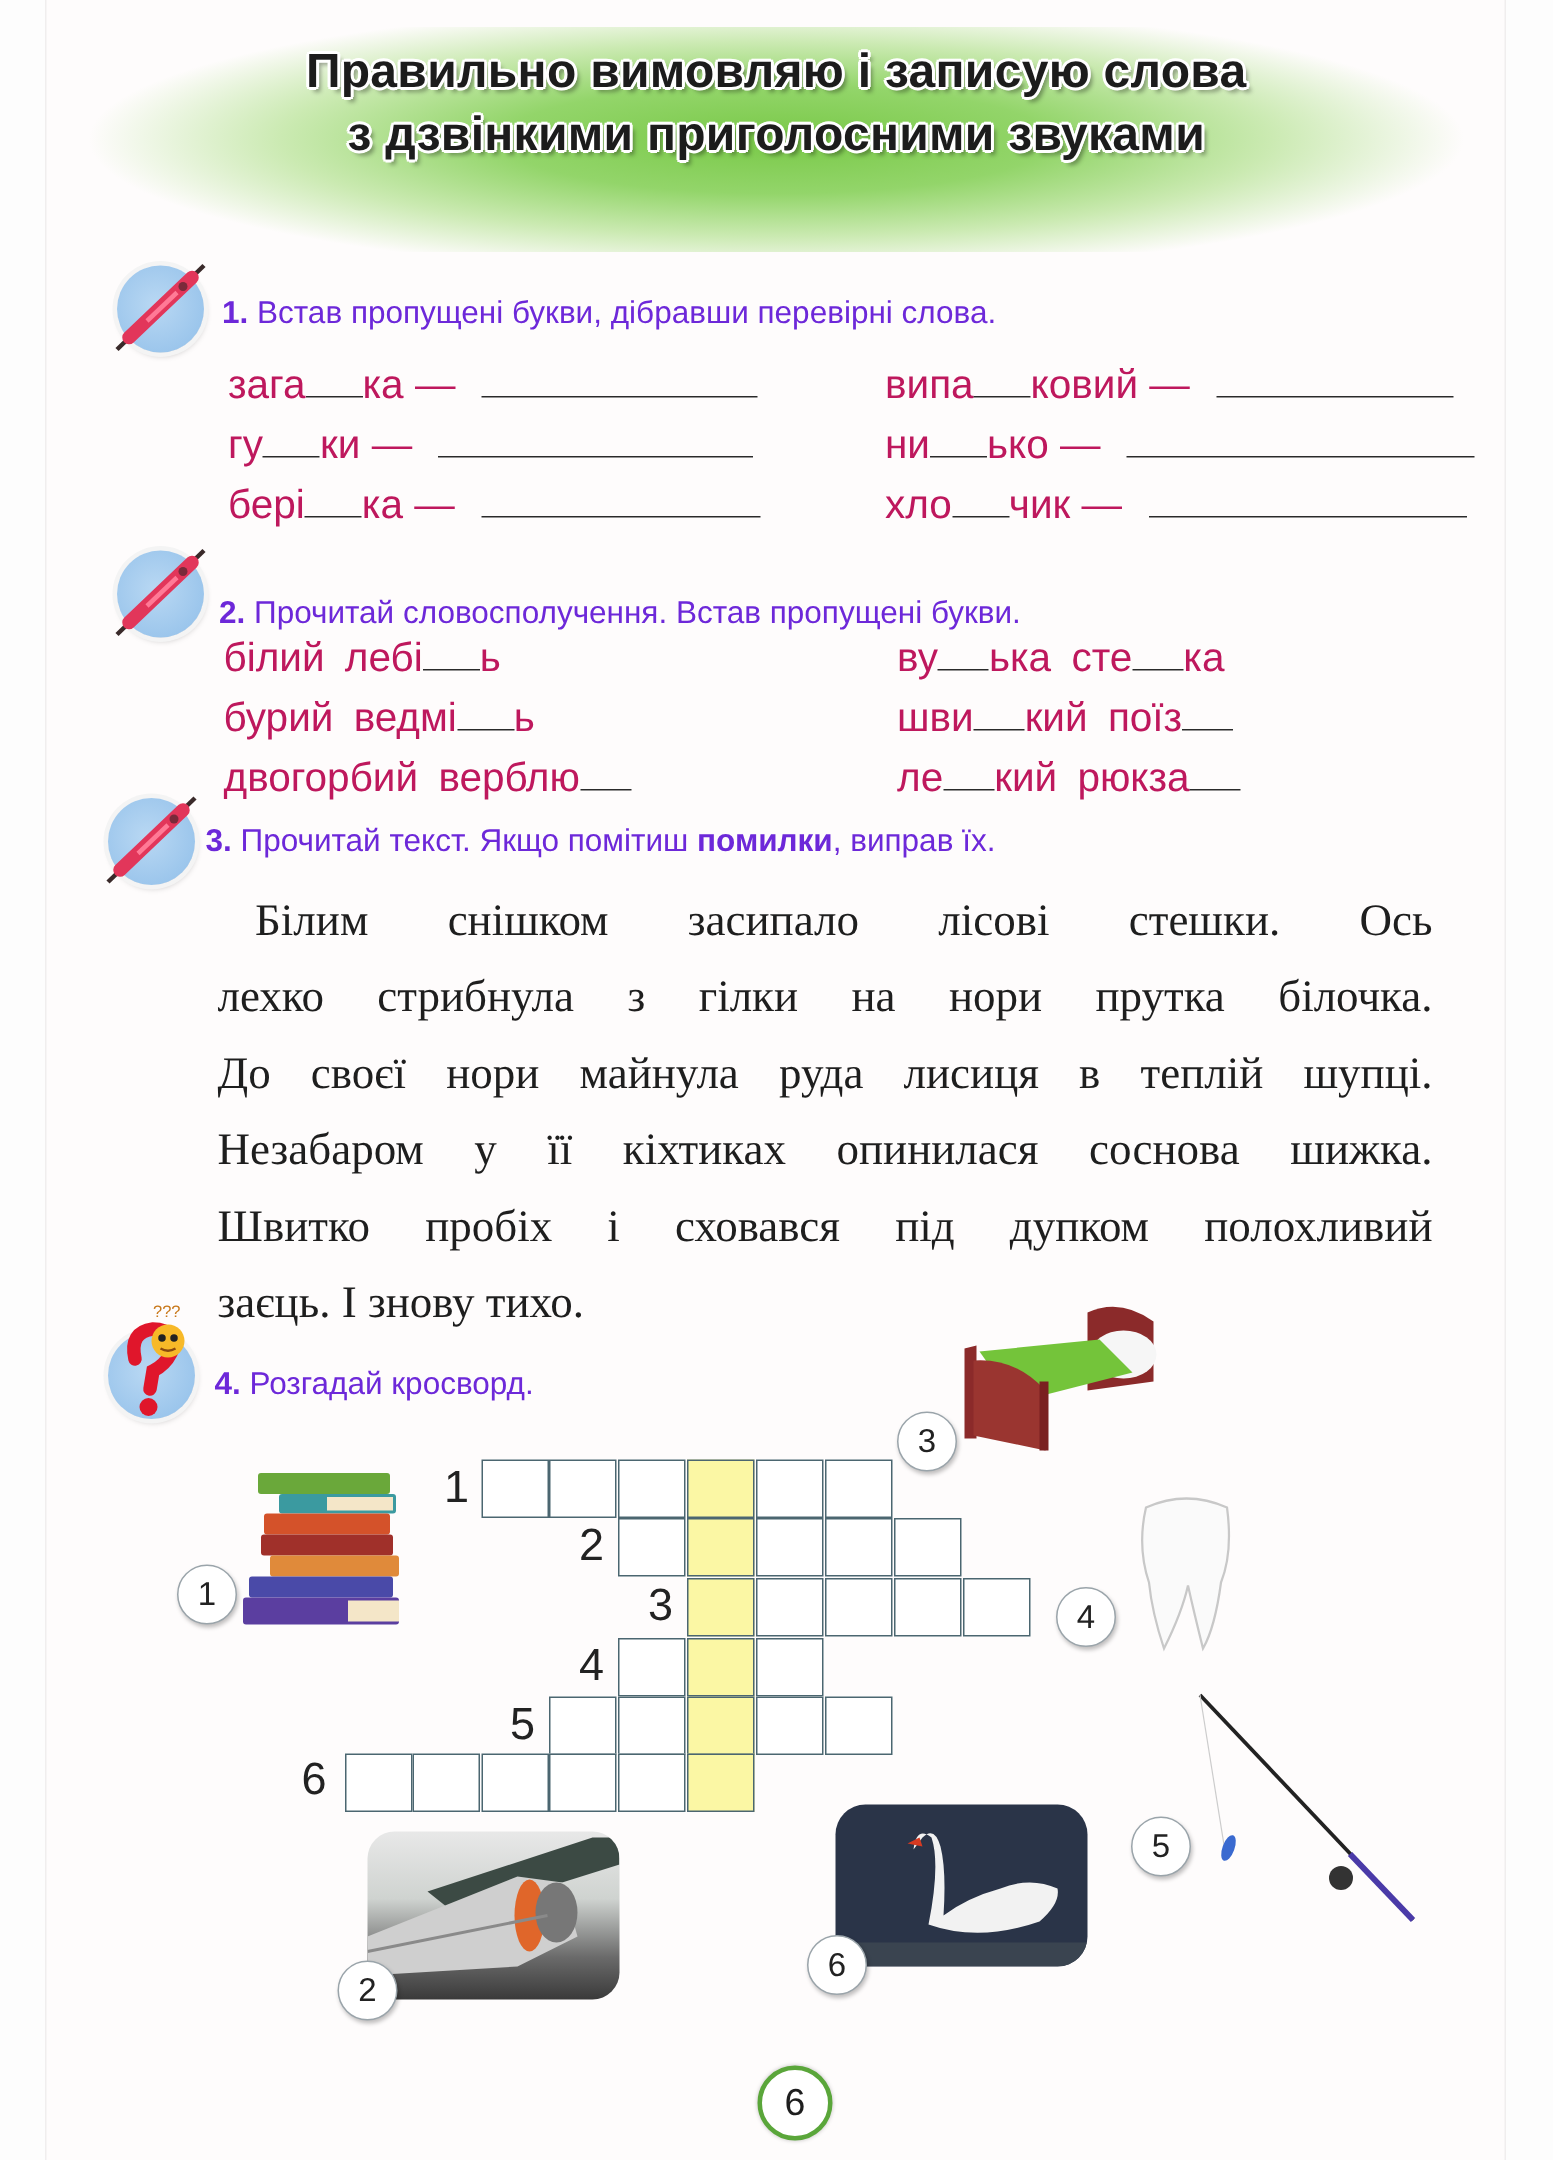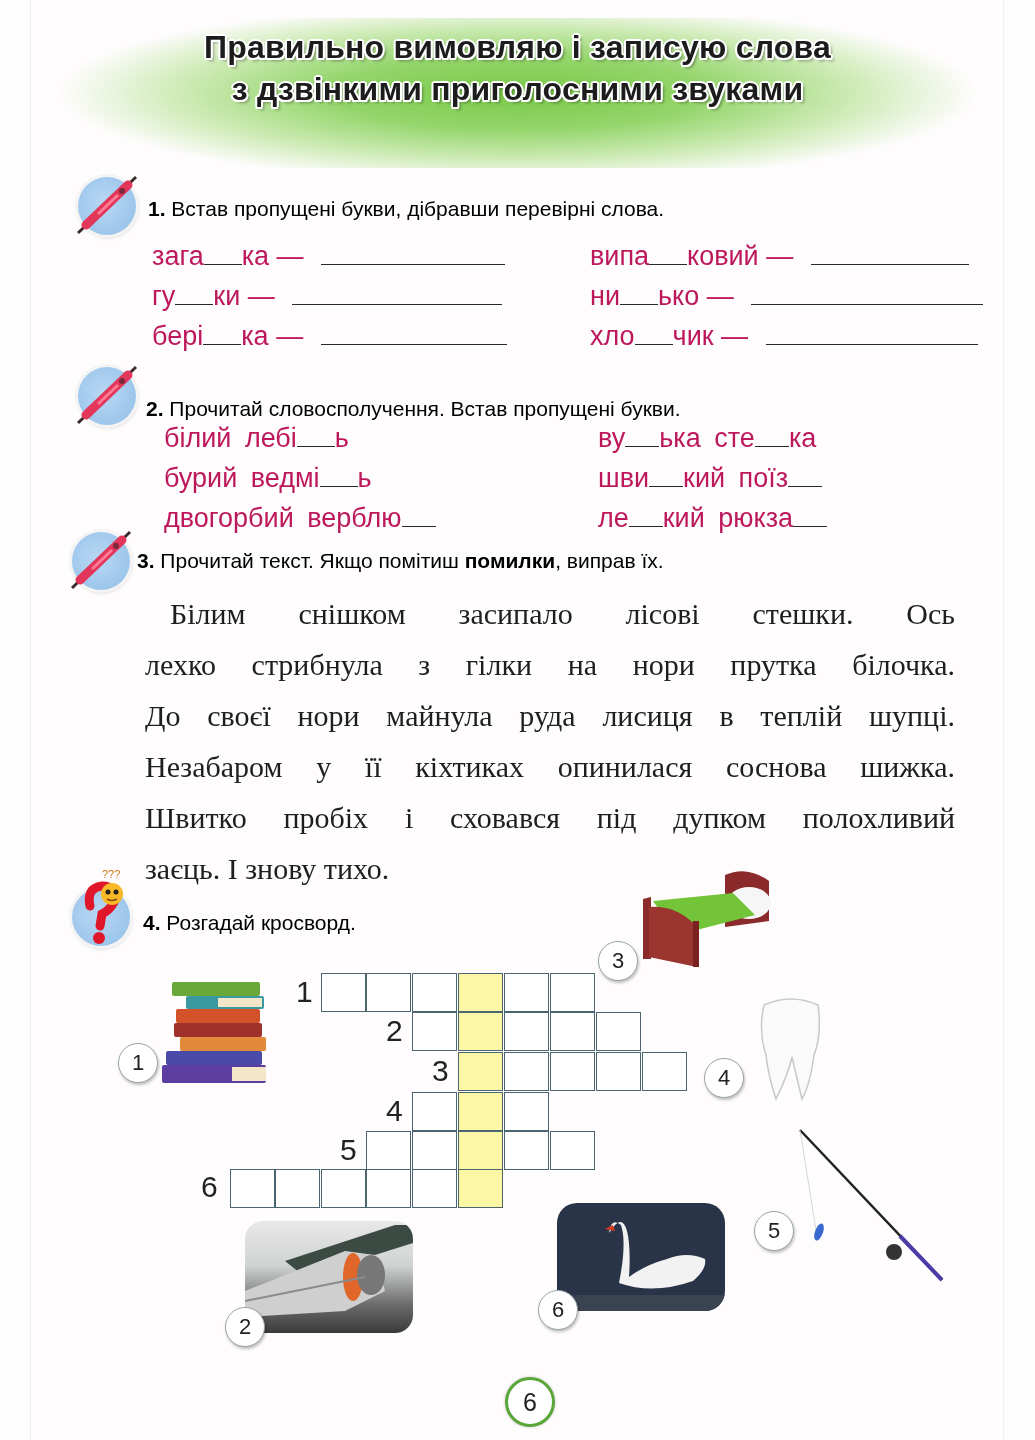--- a/index.html
+++ b/index.html
@@ -34,21 +34,21 @@
 
   
   .task-icon {
     position: absolute; width: 58px; height: 58px; border-radius: 50%;
     background: radial-gradient(circle at 45% 45%, #b9d8f3 0%, #9cc6ec 70%, #8ab8e4 100%);
     box-shadow: 0 0 0 3px #f4f4f4, 1px 2px 4px rgba(0,0,0,0.25);
   }
   .task-icon svg { position: absolute; left: -8px; top: -6px; }
 
   .task-heading {
-    position: absolute; font-size: 21px; line-height: 26px; color: #000000;
+    position: absolute; font-size: 21px; line-height: 26px; color: #6d28d9;
     font-family: "Liberation Sans", sans-serif;
   }
   .task-heading .num { font-weight: bold; }
   .task-heading b { font-weight: bold; }
 
   .serif {
     font-family: Liberation Sans, sans-serif;
     color: #be185d;
   }
   .ex1 { font-size: 27px; line-height: 40px; }
@@ -147,21 +147,21 @@
     <line x1="16" y1="54" x2="58" y2="14" stroke="#e2365a" stroke-width="9" stroke-linecap="round"></line>
     <line x1="28" y1="43" x2="48" y2="24" stroke="#ff7a96" stroke-width="3"></line>
     <circle cx="52" cy="20" r="3" fill="#7a2a3a"></circle>
   </svg>
 </div>
 <div class="task-heading" style="left:146px; top:396px;">
   <span class="num">2.</span>
   <span>Прочитай словосполучення. Встав пропущені букви.</span>
 </div>
 
-<div class="abs serif ex2" style="left:164px; top:418px;">
+<div class="abs serif ex2" style="left:149px; top:418px;">
   <div>
     <span>білий</span>
     <span>лебі</span><span class="blank" style="width:38px"></span><span>ь</span>
   </div>
   <div>
     <span>бурий</span>
     <span>ведмі</span><span class="blank" style="width:38px"></span><span>ь</span>
   </div>
   <div>
     <span>двогорбий</span>

